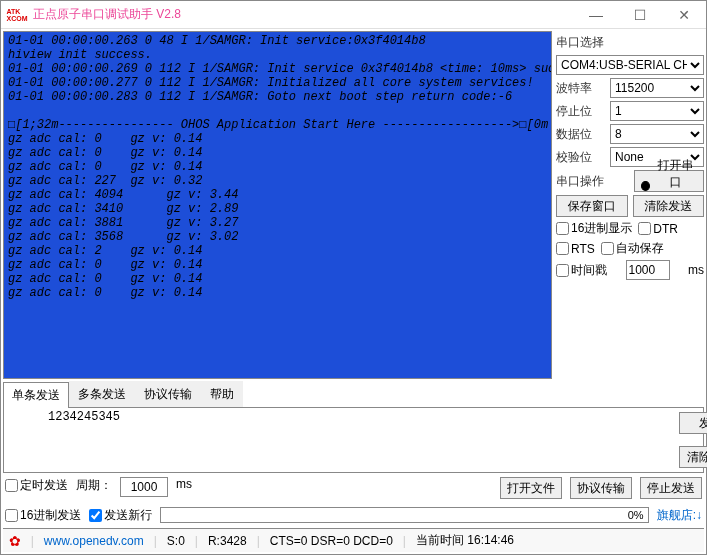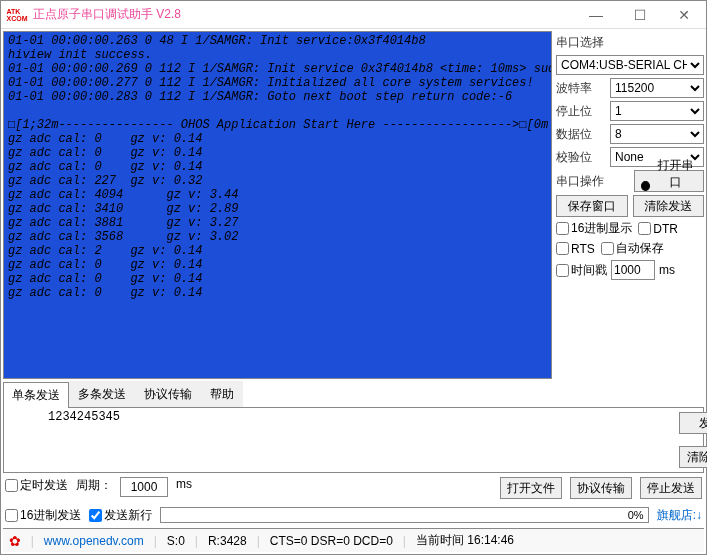--- a/index.html
+++ b/index.html
@@ -22,21 +22,21 @@
 .row .sel { flex: 1; }
 .btn { height: 22px; border: 1px solid #888; background: #efefef; font-size: 12px; padding: 0 6px; display: inline-flex; align-items: center; justify-content: center; cursor: pointer; }
 .btnrow { display: flex; gap: 5px; }
 .btnrow .btn { flex: 1; }
 .openbtn { flex: 1; display: flex; align-items: flex-end; justify-content: center; gap: 4px; margin-left: 24px; }
 .dot { width: 10px; height: 10px; border: 1px solid #000; border-radius: 50%; display: inline-block; }
 .dot.on { background: #000; }
 .chk { display: flex; align-items: center; gap: 2px; font-size: 12px; }
 .chk input { width: 13px; height: 13px; }
 .chkrow { display: flex; gap: 6px; }
-.tsrow { display: flex; align-items: center; gap: 4px; }
+.tsrow { display: flex; align-items: center; gap: 4px; justify-content: space-between; }
 .tsrow input[type=text] { width: 44px; height: 20px; border: 1px solid #888; font-size: 12px; padding: 0 2px; }
 .tabs { display: flex; border-bottom: 1px solid #888; margin-top: 2px; }
 .tab { padding: 4px 8px; font-size: 12px; border: 1px solid transparent; border-bottom: none; background: #f0f0f0; cursor: pointer; }
 .tab.active { background: #fff; border-color: #888; position: relative; top: 1px; }
 .sendarea { display: flex; gap: 4px; border: 1px solid #888; border-top: none; padding-left: 40px; }
 .sendtext { flex: 1; height: 64px; border: none; resize: none; font-family: "Courier New", monospace; font-size: 12px; padding: 2px 4px; }
 .sendbtns { width: 72px; display: flex; flex-direction: column; justify-content: space-between; padding: 4px; gap: 4px; }
 .sendbtns .btn { width: 100%; margin-left: 44px; }
 .optrow { display: flex; align-items: flex-start; gap: 8px; padding: 4px 2px; }
 .optrow input[type=text] { width: 48px; height: 20px; border: 1px solid #888; text-align: center; font-size: 12px; }

